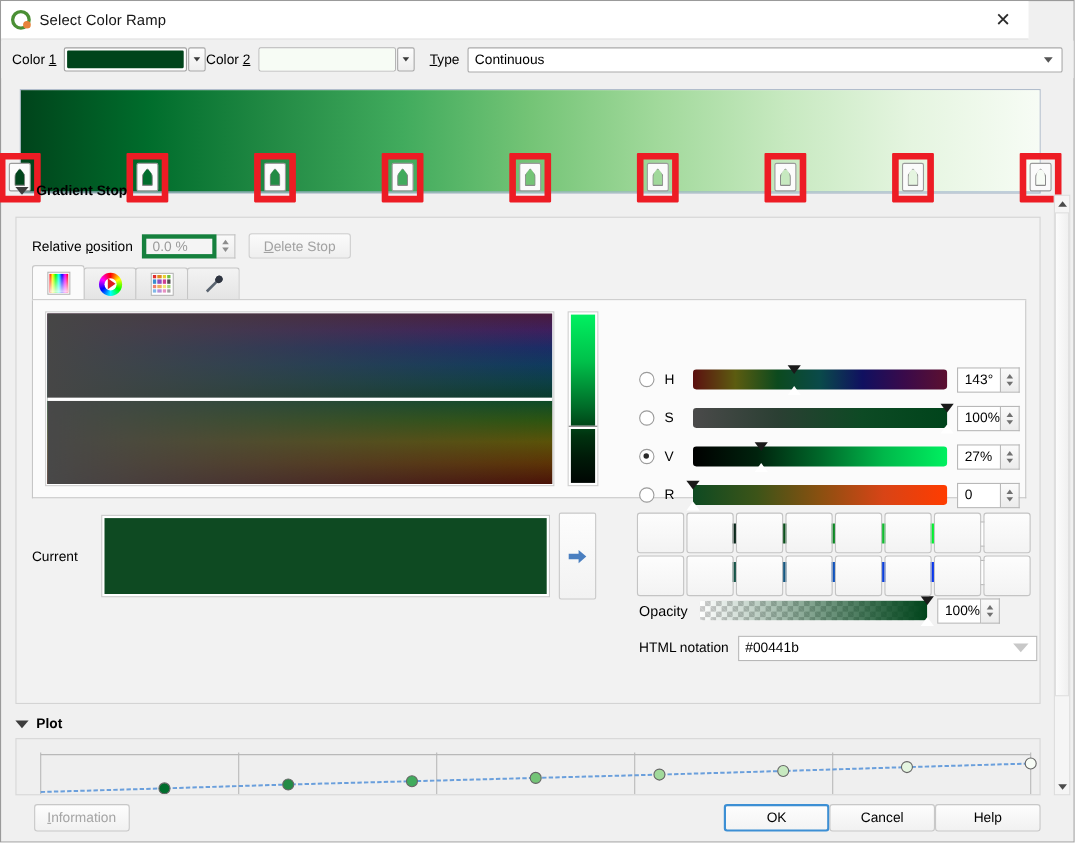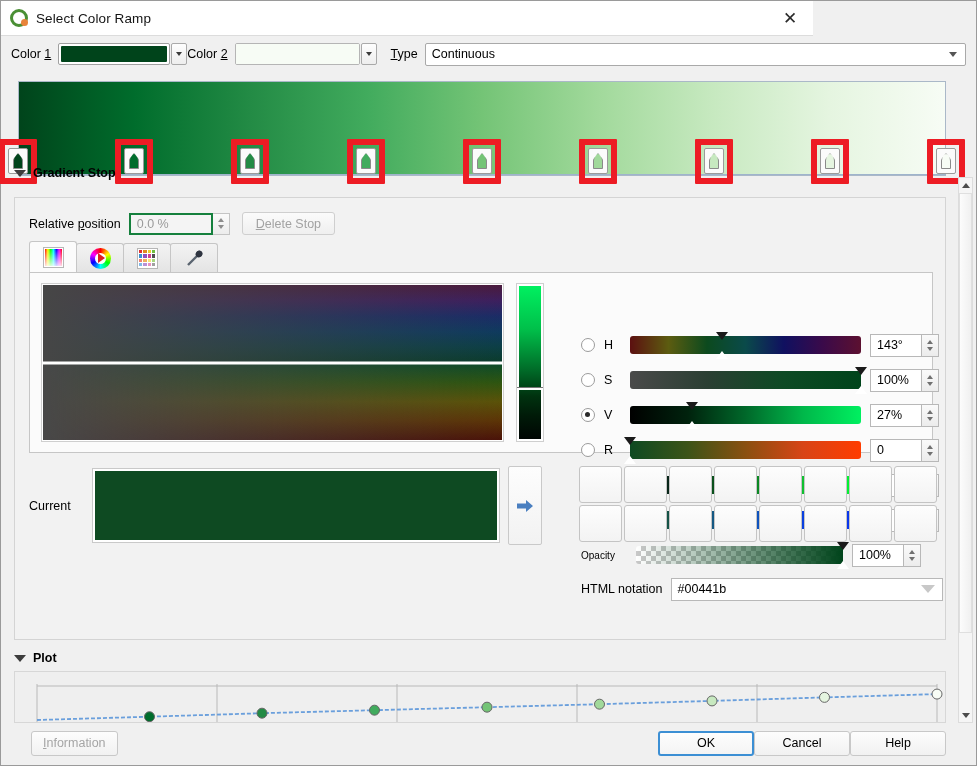--- a/index.html
+++ b/index.html
@@ -15,21 +15,21 @@
   #app {
     position: relative;
     width: 977px; height: 766px;
     background: #f0f0f0;
     border: 1px solid #9a9a9a;
   }
 
   
   #titlebar {
     position: absolute; left: 0; top: 0;
-    width: 812px; height: 35px;
+    width: 934px; height: 35px;
     background: #ffffff;
     border-bottom: 1px solid #dcdcdc;
     display: flex; align-items: center;
   }
   #qgis-logo {
     width: 18px; height: 18px; margin-left: 9px; margin-right: 8px;
     position: relative; flex: none;
   }
   #qgis-logo .ring {
     position: absolute; inset: 0;
@@ -165,22 +165,22 @@
     border: 1px solid #d4d4d4;
     background: #f2f2f2;
   }
 
   #relpos-row {
     position: absolute; left: 14px; top: 14px;
     display: flex; align-items: center;
   }
   #relpos-label { font-size: 12.5px; color: #000; margin-right: 8px; }
   #relpos-spin {
-    width: 84px; height: 22px;
-    border: 2px solid #15803d; background: #f4f4f4;
+    width: 68px; height: 22px;
+    border: 4px solid #15803d; background: #f4f4f4;
     display: flex; align-items: center; padding-left: 6px;
     color: #9a9a9a; font-size: 12.5px;
   }
   #relpos-btns {
     width: 17px; height: 22px;
     border: 1px solid #c4c4c4; border-left: none;
     background: linear-gradient(#fafafa,#ececec);
     display: flex; flex-direction: column; align-items: center; justify-content: center;
     gap: 3px;
   }
@@ -326,38 +326,38 @@
     transform: translateX(-6px);
   }
   .track .knob-b {
     position: absolute; bottom: -5px; width: 0; height: 0;
     border-left: 6px solid transparent;
     border-right: 6px solid transparent;
     border-bottom: 8px solid #ffffff;
     transform: translateX(-6px);
   }
   .numbox {
-    margin-left: 9px; width: 52px; height: 23px;
+    margin-left: 9px; width: 40px; height: 23px;
     border: 1px solid #b8b8b8; background: #fff;
     display: flex; align-items: center; padding-left: 6px;
     font-size: 12.5px;
   }
   .numspin {
     width: 17px; height: 23px;
     border: 1px solid #b8b8b8; border-left: none;
     background: linear-gradient(#fafafa,#ececec);
     display: flex; flex-direction: column; align-items: center; justify-content: center; gap: 3px;
   }
   .numspin .up { width:0;height:0;border-left:3.5px solid transparent;border-right:3.5px solid transparent;border-bottom:4px solid #707070;}
   .numspin .dn { width:0;height:0;border-left:3.5px solid transparent;border-right:3.5px solid transparent;border-top:4px solid #707070;}
 
   #opacity-row {
     display: flex; align-items: center; height: 24px; margin-top: 2px; margin-bottom: 10px;
   }
-  #opacity-label { width: 49px; font-size: 10px; }
+  #opacity-label { width: 49px; font-size: 13px; }
   #opacity-track {
     width: 207px; height: 18px; border-radius: 3px; position: relative; margin-left: 6px;
     background-image:
       linear-gradient(to right, rgba(0,68,27,0) 0%, rgba(0,68,27,1) 100%),
       linear-gradient(45deg,#c8c8c8 25%,transparent 25%,transparent 75%,#c8c8c8 75%),
       linear-gradient(45deg,#c8c8c8 25%,#fff 25%,#fff 75%,#c8c8c8 75%);
     background-size: 100% 100%, 10px 10px, 10px 10px;
     background-position: 0 0, 0 0, 5px 5px;
   }
   #html-row { display: flex; align-items: center; height: 24px; }

